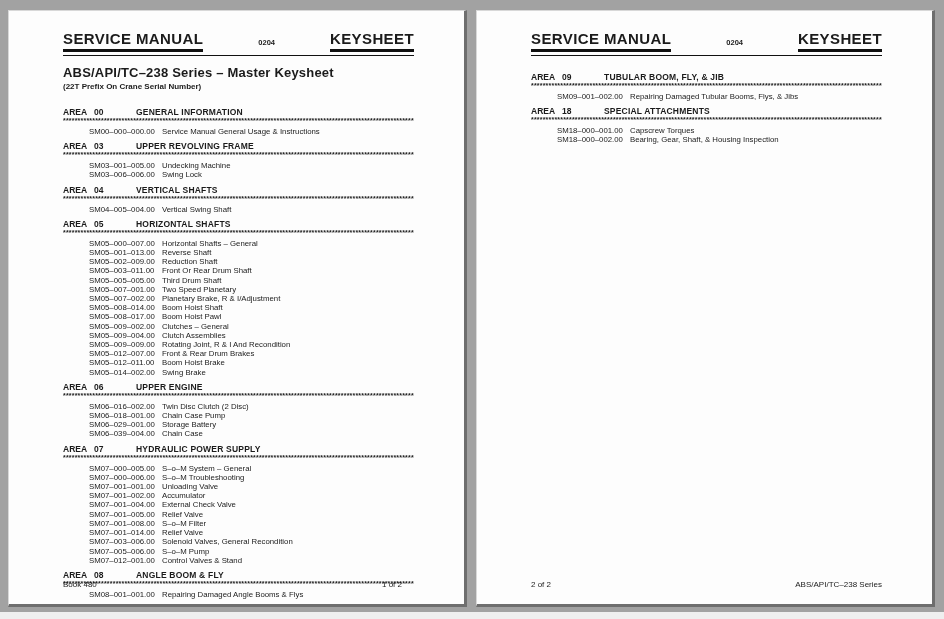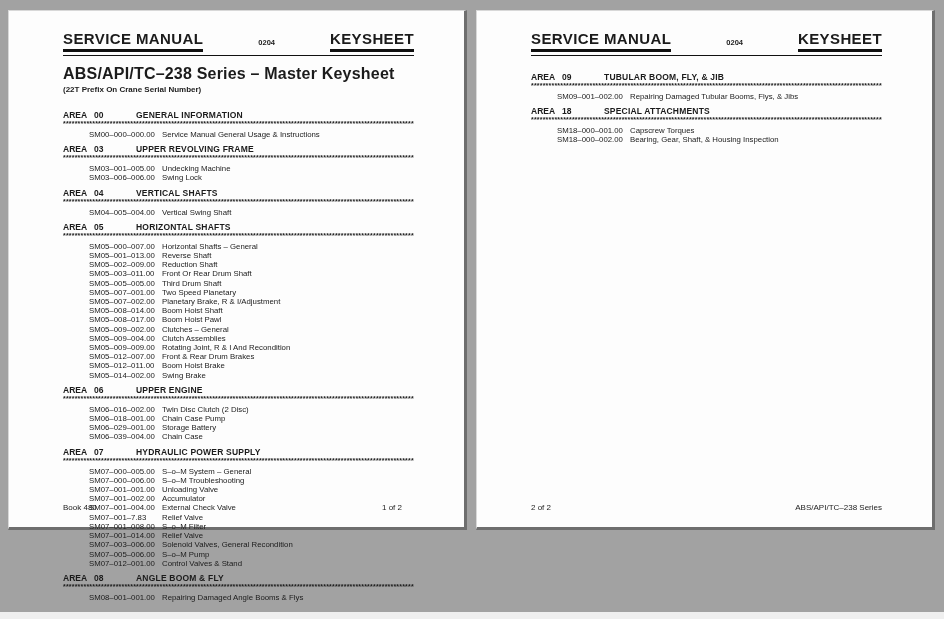--- a/index.html
+++ b/index.html
@@ -6,34 +6,34 @@
   body {
     width:944px; height:619px; overflow:hidden;
     background:#a2a2a2;
     font-family:"Liberation Sans","DejaVu Sans",sans-serif;
     color:#1b1b1b;
   }
   .canvas { position:relative; width:944px; height:619px; background:#a2a2a2; }
   .bottom-strip { position:absolute; left:0; bottom:0; width:100%; height:7px; background:#efefef; }
   .pages { position:absolute; top:10px; left:8px; display:flex; gap:9px; }
   .page {
-    box-sizing:border-box; width:459px; height:520px;
+    box-sizing:border-box; width:459px; height:597px;
     background:#fdfdfd;
     border-top:1px solid #d8d8d8; border-left:1px solid #d8d8d8;
     border-right:3px solid #6e6e6e; border-bottom:3px solid #6e6e6e;
     padding:19px 50px 0 54px; position:relative;
   }
   .doc-header { display:flex; align-items:flex-end; }
   .doc-header .big-title {
     font-size:15px; font-weight:bold; letter-spacing:0.4px;
     border-bottom:3px solid #111; padding-bottom:2px; white-space:nowrap;
   }
   .doc-header .rev-code { flex:1; text-align:center; font-size:7.5px; font-weight:bold; padding-bottom:5px; }
   .header-rule { border:none; border-top:1.6px solid #111; margin:3px 0 0 0; }
-  .doc-heading { margin-top:9px; font-size:16px; font-weight:bold; letter-spacing:0.2px; }
+  .doc-heading { margin-top:9px; font-size:13px; font-weight:bold; letter-spacing:0.2px; }
   .doc-subheading { margin-top:2px; font-size:8px; font-weight:bold; }
   .sections { margin-top:16px; }
   .section { margin-top:5px; }
   .area-row { display:flex; font-size:8.5px; font-weight:bold; line-height:10px; }
   .area-label { width:31px; }
   .area-no { width:42px; }
   .area-title { flex:1; letter-spacing:0.2px; }
   .stars {
     font-size:7px; font-weight:bold; line-height:5px; height:5px;
     letter-spacing:0.2px; white-space:nowrap; overflow:hidden; margin-top:1px;
@@ -256,21 +256,21 @@
     <span class="item-code">SM07–001–002.00</span>
     <span class="item-desc">Accumulator</span>
   </div>
 
   <div class="item">
     <span class="item-code">SM07–001–004.00</span>
     <span class="item-desc">External Check Valve</span>
   </div>
 
   <div class="item">
-    <span class="item-code">SM07–001–7.83</span>
+    <span class="item-code">SM07–001–005.00</span>
     <span class="item-desc">Relief Valve</span>
   </div>
 
   <div class="item">
     <span class="item-code">SM07–001–008.00</span>
     <span class="item-desc">S–o–M Filter</span>
   </div>
 
   <div class="item">
     <span class="item-code">SM07–001–014.00</span>

